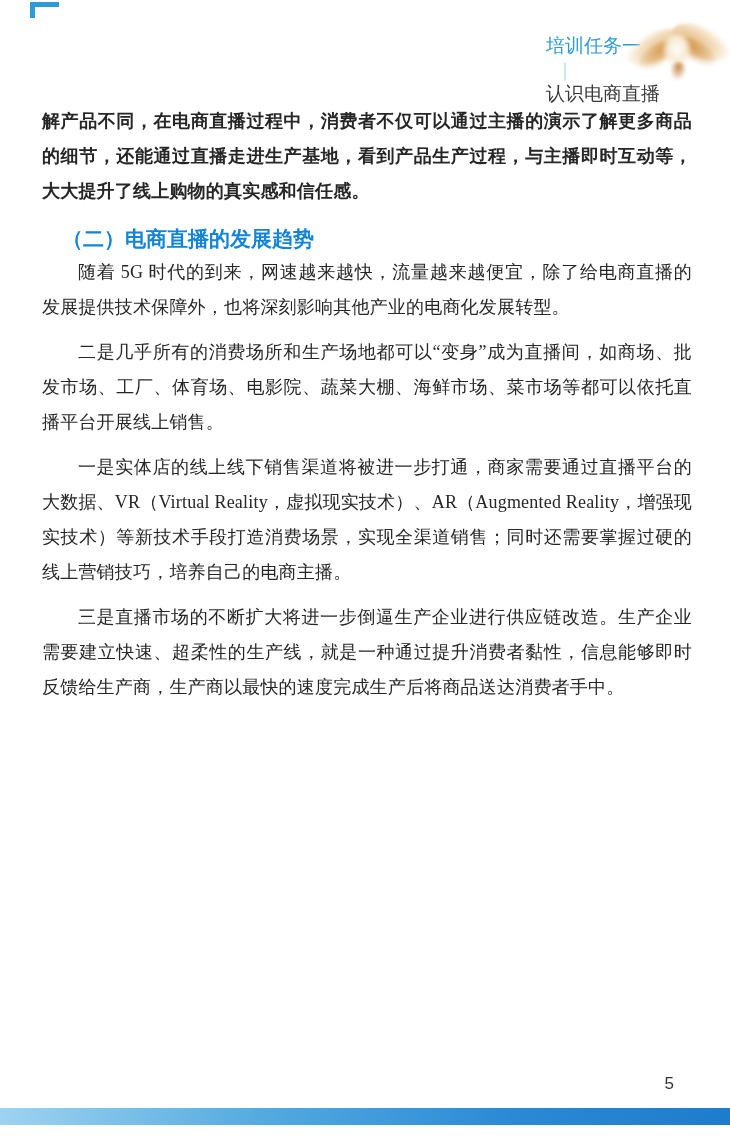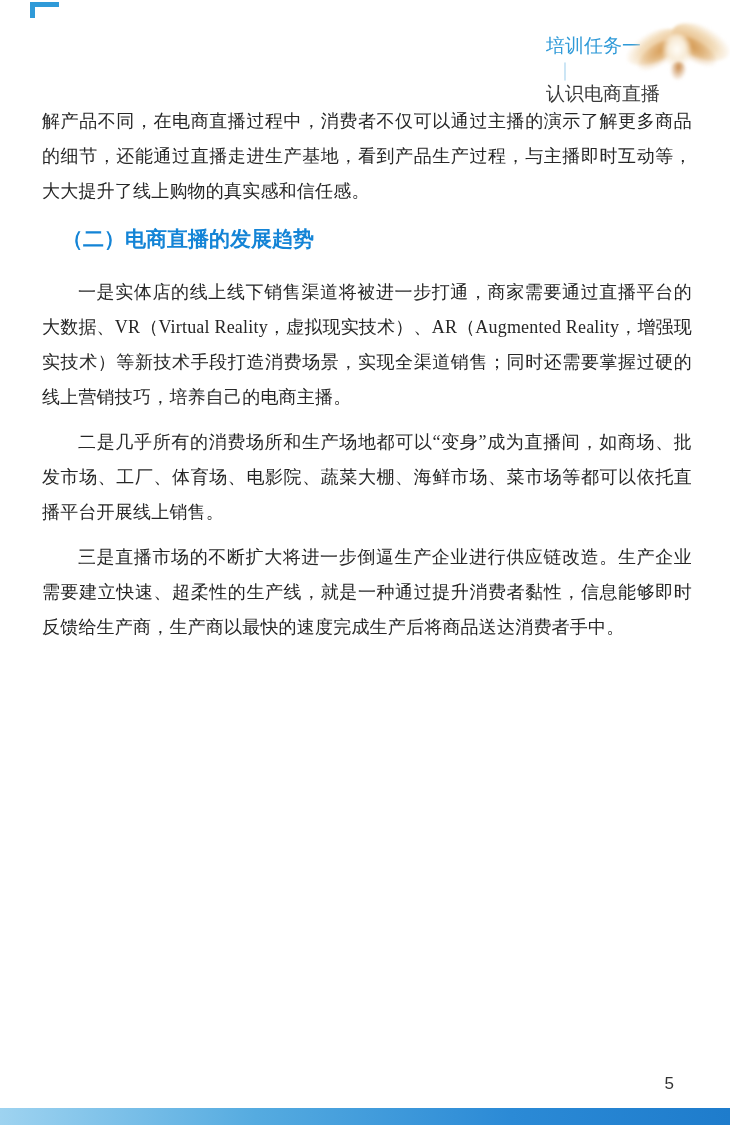--- a/index.html
+++ b/index.html
@@ -52,23 +52,23 @@
     position:absolute;left:42px;top:104px;width:650px;
     color:#262626;
   }
   .body-text p{
     margin:0 0 10px 0;
     font-size:18px;line-height:35px;
     text-align:justify;
     text-indent:2em;
     letter-spacing:0.2px;
   }
-  .body-text p.noindent{text-indent:0;}
+  .body-text p.noindent{text-indent:0;font-weight:bold;}
   .body-text h2{
-    margin:14px 0 20px 0;
+    margin:14px 0 0 0;
     padding-left:20px;
     font-family:"Liberation Sans","DejaVu Sans",sans-serif;
     font-size:21px;line-height:32px;
     font-weight:bold;color:#1484d6;
   }
 
   
   .page-number{
     position:absolute;right:56px;top:1074px;
     font-size:17px;color:#333333;
@@ -97,22 +97,23 @@
     <div class="wing wr"></div>
     <div class="wing wl2"></div>
     <div class="wing wr2"></div>
     <div class="core"></div>
     <div class="tail"></div>
   </div>
 
   <main class="body-text">
     <p class="noindent">解产品不同，在电商直播过程中，消费者不仅可以通过主播的演示了解更多商品的细节，还能通过直播走进生产基地，看到产品生产过程，与主播即时互动等，大大提升了线上购物的真实感和信任感。</p>
     <h2>（二）电商直播的发展趋势</h2>
+    <p>随着 5G 时代的到来，网速越来越快，流量越来越便宜，除了给电商直播的发展提供技术保障外，也将深刻影响其他产业的电商化发展转型。</p>
+    <p>二是几乎所有的消费场所和生产场地都可以“变身”成为直播间，如商场、批发市场、工厂、体育场、电影院、蔬菜大棚、海鲜市场、菜市场等都可以依托直播平台开展线上销售。</p>
     <p>一是实体店的线上线下销售渠道将被进一步打通，商家需要通过直播平台的大数据、VR（Virtual Reality，虚拟现实技术）、AR（Augmented Reality，增强现实技术）等新技术手段打造消费场景，实现全渠道销售；同时还需要掌握过硬的线上营销技巧，培养自己的电商主播。</p>
-    <p>二是几乎所有的消费场所和生产场地都可以“变身”成为直播间，如商场、批发市场、工厂、体育场、电影院、蔬菜大棚、海鲜市场、菜市场等都可以依托直播平台开展线上销售。</p>
     <p>三是直播市场的不断扩大将进一步倒逼生产企业进行供应链改造。生产企业需要建立快速、超柔性的生产线，就是一种通过提升消费者黏性，信息能够即时反馈给生产商，生产商以最快的速度完成生产后将商品送达消费者手中。</p>
   </main>
 
   <div class="page-number">5</div>
 
   <div class="footer-bar"></div>
 
 </div>
 
 </body></html>

